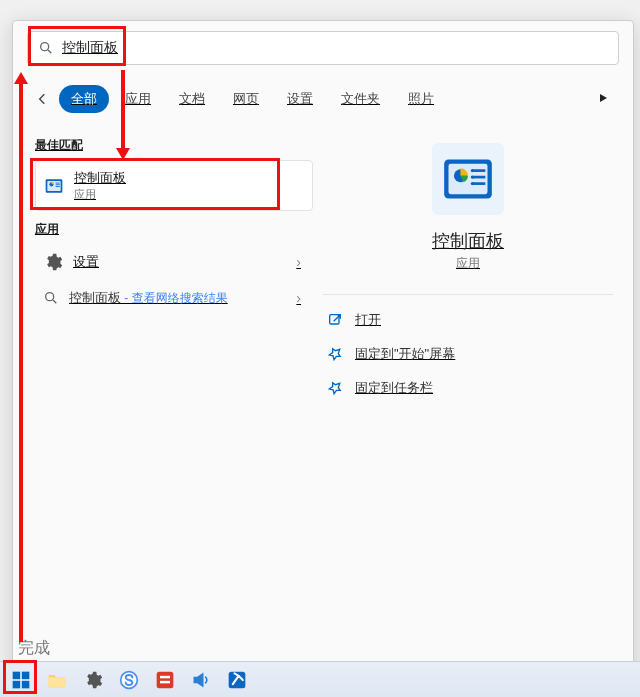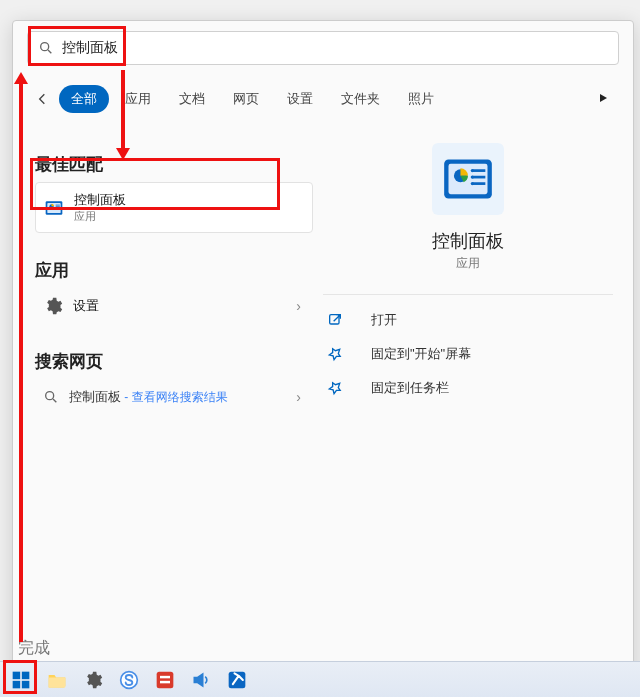--- a/index.html
+++ b/index.html
@@ -2,20 +2,21 @@
 <html><head>
 <meta charset="utf-8">
 <style>
   * { box-sizing: border-box; margin: 0; padding: 0; font-family: "Segoe UI", "Microsoft YaHei", sans-serif; }
   body { width: 640px; height: 697px; background: #f0f0f0; position: relative; overflow: hidden; }
 
   .panel {
     position: absolute; left: 12px; top: 20px; width: 622px; height: 664px;
     background: #fafafa; border: 1px solid #ccc; border-radius: 4px;
     box-shadow: 0 4px 20px rgba(0,0,0,.15);
+    text-decoration: underline;
   }
 
   .search-wrap { padding: 10px 14px 6px; }
   .search {
     display: flex; align-items: center; gap: 8px;
     background: #fff; border: 1px solid #d0d0d0; border-radius: 4px;
     height: 34px; padding: 0 10px;
   }
   .search svg { flex: none; }
   .search-input {
@@ -29,21 +30,21 @@
   }
   .tab-back { width: 24px; height: 24px; display: flex; align-items: center; justify-content: center; cursor: pointer; }
   .tab { padding: 5px 12px; border-radius: 14px; cursor: pointer; text-align: right; }
   .tab.active { background: #0067c0; color: #fff; }
   .tabs-more { margin-left: auto; padding-right: 6px; color: #222; cursor: pointer; }
 
   .body { display: flex; height: calc(100% - 100px); }
   .left { width: 300px; padding: 4px 0 0 22px; }
   .right { flex: 1; padding: 10px 20px 0 10px; }
 
-  .section-h { font-size: 17px; font-weight: 600; color: #222; margin: 26px 0 6px; }
+  .section-h { font-size: 12px; font-weight: 600; color: #222; margin: 10px 0 6px; }
 
   .item {
     display: flex; align-items: center; gap: 10px;
     padding: 8px 8px; border-radius: 4px; cursor: pointer;
     position: relative;
   }
   .item.selected { background: #fff; border: 1px solid #e2e2e2; }
   .item .texts { flex: 1; min-width: 0; }
   .item .title { font-size: 13px; color: #111; }
   .item .sub { font-size: 11px; color: #777; }
@@ -56,21 +57,21 @@
   .big-icon {
     width: 72px; height: 72px; border-radius: 6px; background: #eaf3fc;
     display: flex; align-items: center; justify-content: center; margin-bottom: 14px;
   }
   .detail-title { font-size: 18px; color: #222; margin-bottom: 2px; }
   .detail-type { font-size: 12px; color: #777; margin-bottom: 22px; }
   .detail-divider { height: 1px; background: #e5e5e5; width: 100%; margin-bottom: 8px; }
 
   .actions { width: 100%; }
   .action {
-    display: flex; align-items: center; gap: 28px;
+    display: flex; align-items: center; gap: 12px;
     padding: 8px 4px; font-size: 13px; color: #333; cursor: pointer;
     border-radius: 4px;
   }
   .action svg { flex: none; }
 
   
   .taskbar {
     position: absolute; left: 0; bottom: 0; width: 640px; height: 36px;
     background: linear-gradient(#e9eef6, #dfe7f3);
     display: flex; align-items: center; gap: 6px; padding: 0 6px;
@@ -163,21 +164,20 @@
       <div class="item">
         <svg class="icon20" viewBox="0 0 24 24" fill="#555">
             <path d="M12 8a4 4 0 1 0 0 8 4 4 0 0 0 0-8zm9 4a7 7 0 0 0-.1-1.2l2.1-1.6-2-3.4-2.5 1a7 7 0 0 0-2-1.2L16 2h-4l-.5 2.6a7 7 0 0 0-2 1.2l-2.5-1-2 3.4 2.1 1.6A7 7 0 0 0 7 12c0 .4 0 .8.1 1.2L5 14.8l2 3.4 2.5-1c.6.5 1.3.9 2 1.2L12 22h4l.5-2.6c.7-.3 1.4-.7 2-1.2l2.5 1 2-3.4-2.1-1.6c.1-.4.1-.8.1-1.2z"></path>
           </svg>
         <div class="texts">
           <div class="title">设置</div>
         </div>
         <div class="chev">›</div>
       </div>
 
-      <div class="section-h">搜索网页</div>
       <div class="item web-item">
         <svg class="icon16" viewBox="0 0 24 24" fill="none" stroke="#666" stroke-width="2">
             <circle cx="10" cy="10" r="6"></circle>
             <line x1="15" y1="15" x2="20" y2="20"></line>
           </svg>
         <div class="texts">
           <span class="title">控制面板</span><span class="suffix"> - 查看网络搜索结果</span>
         </div>
         <div class="chev">›</div>
       </div>

